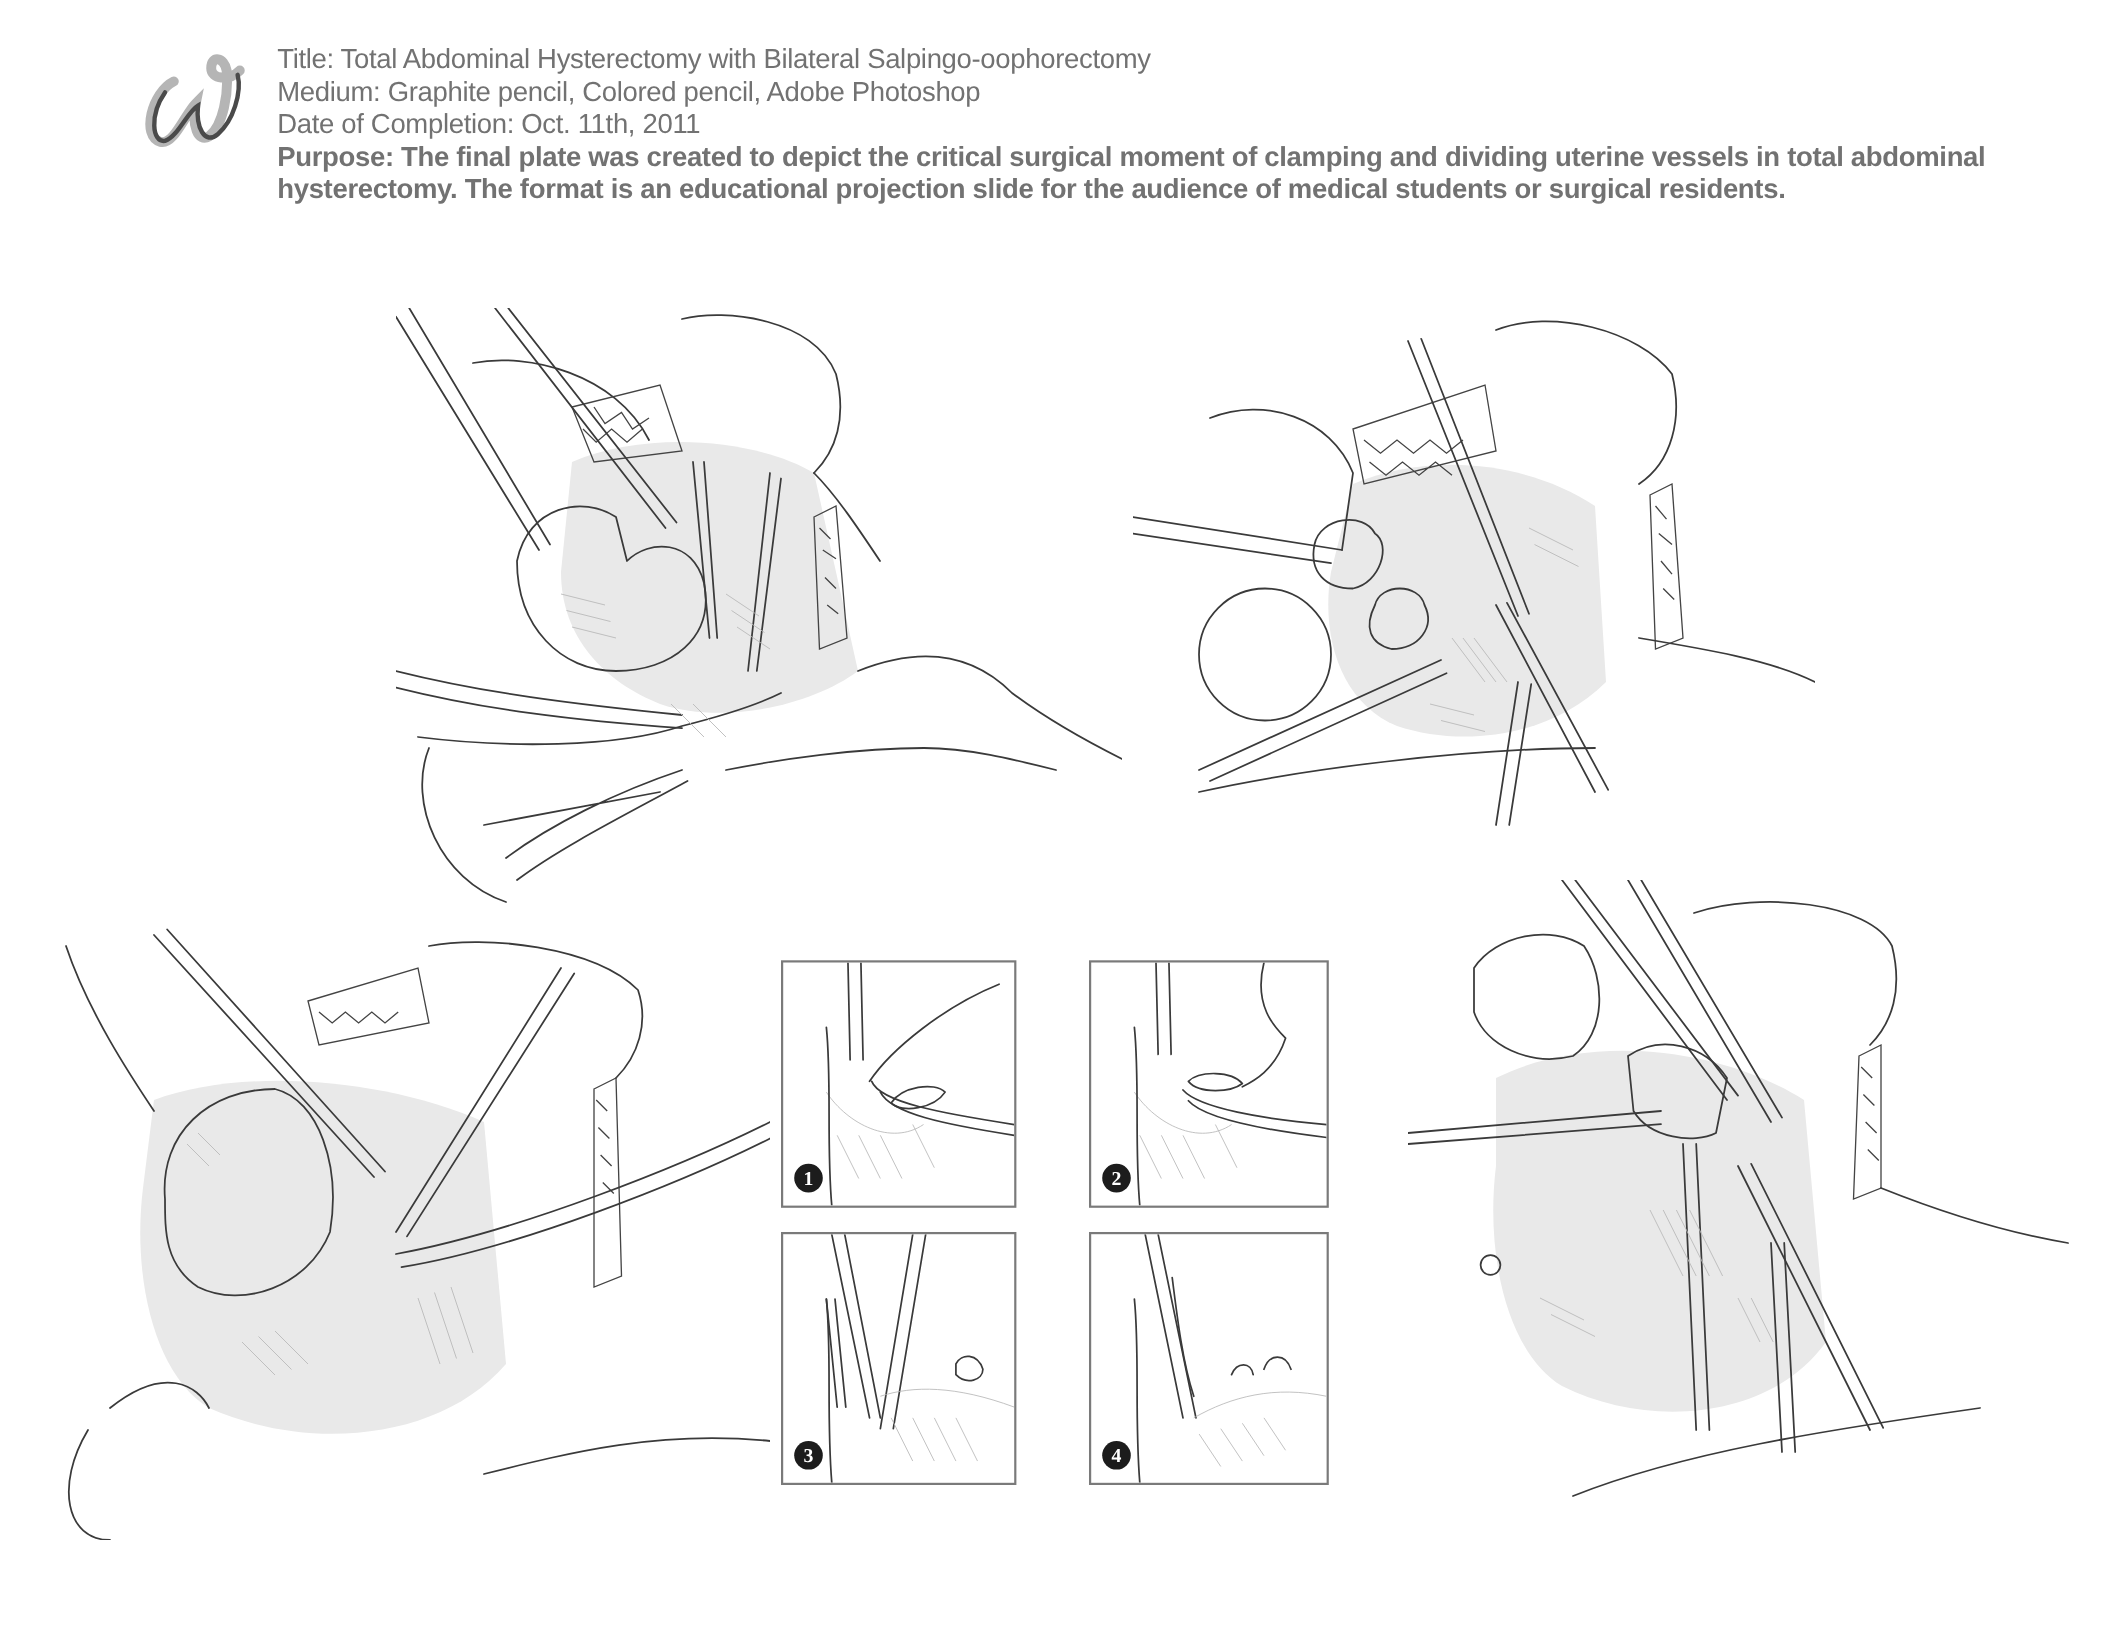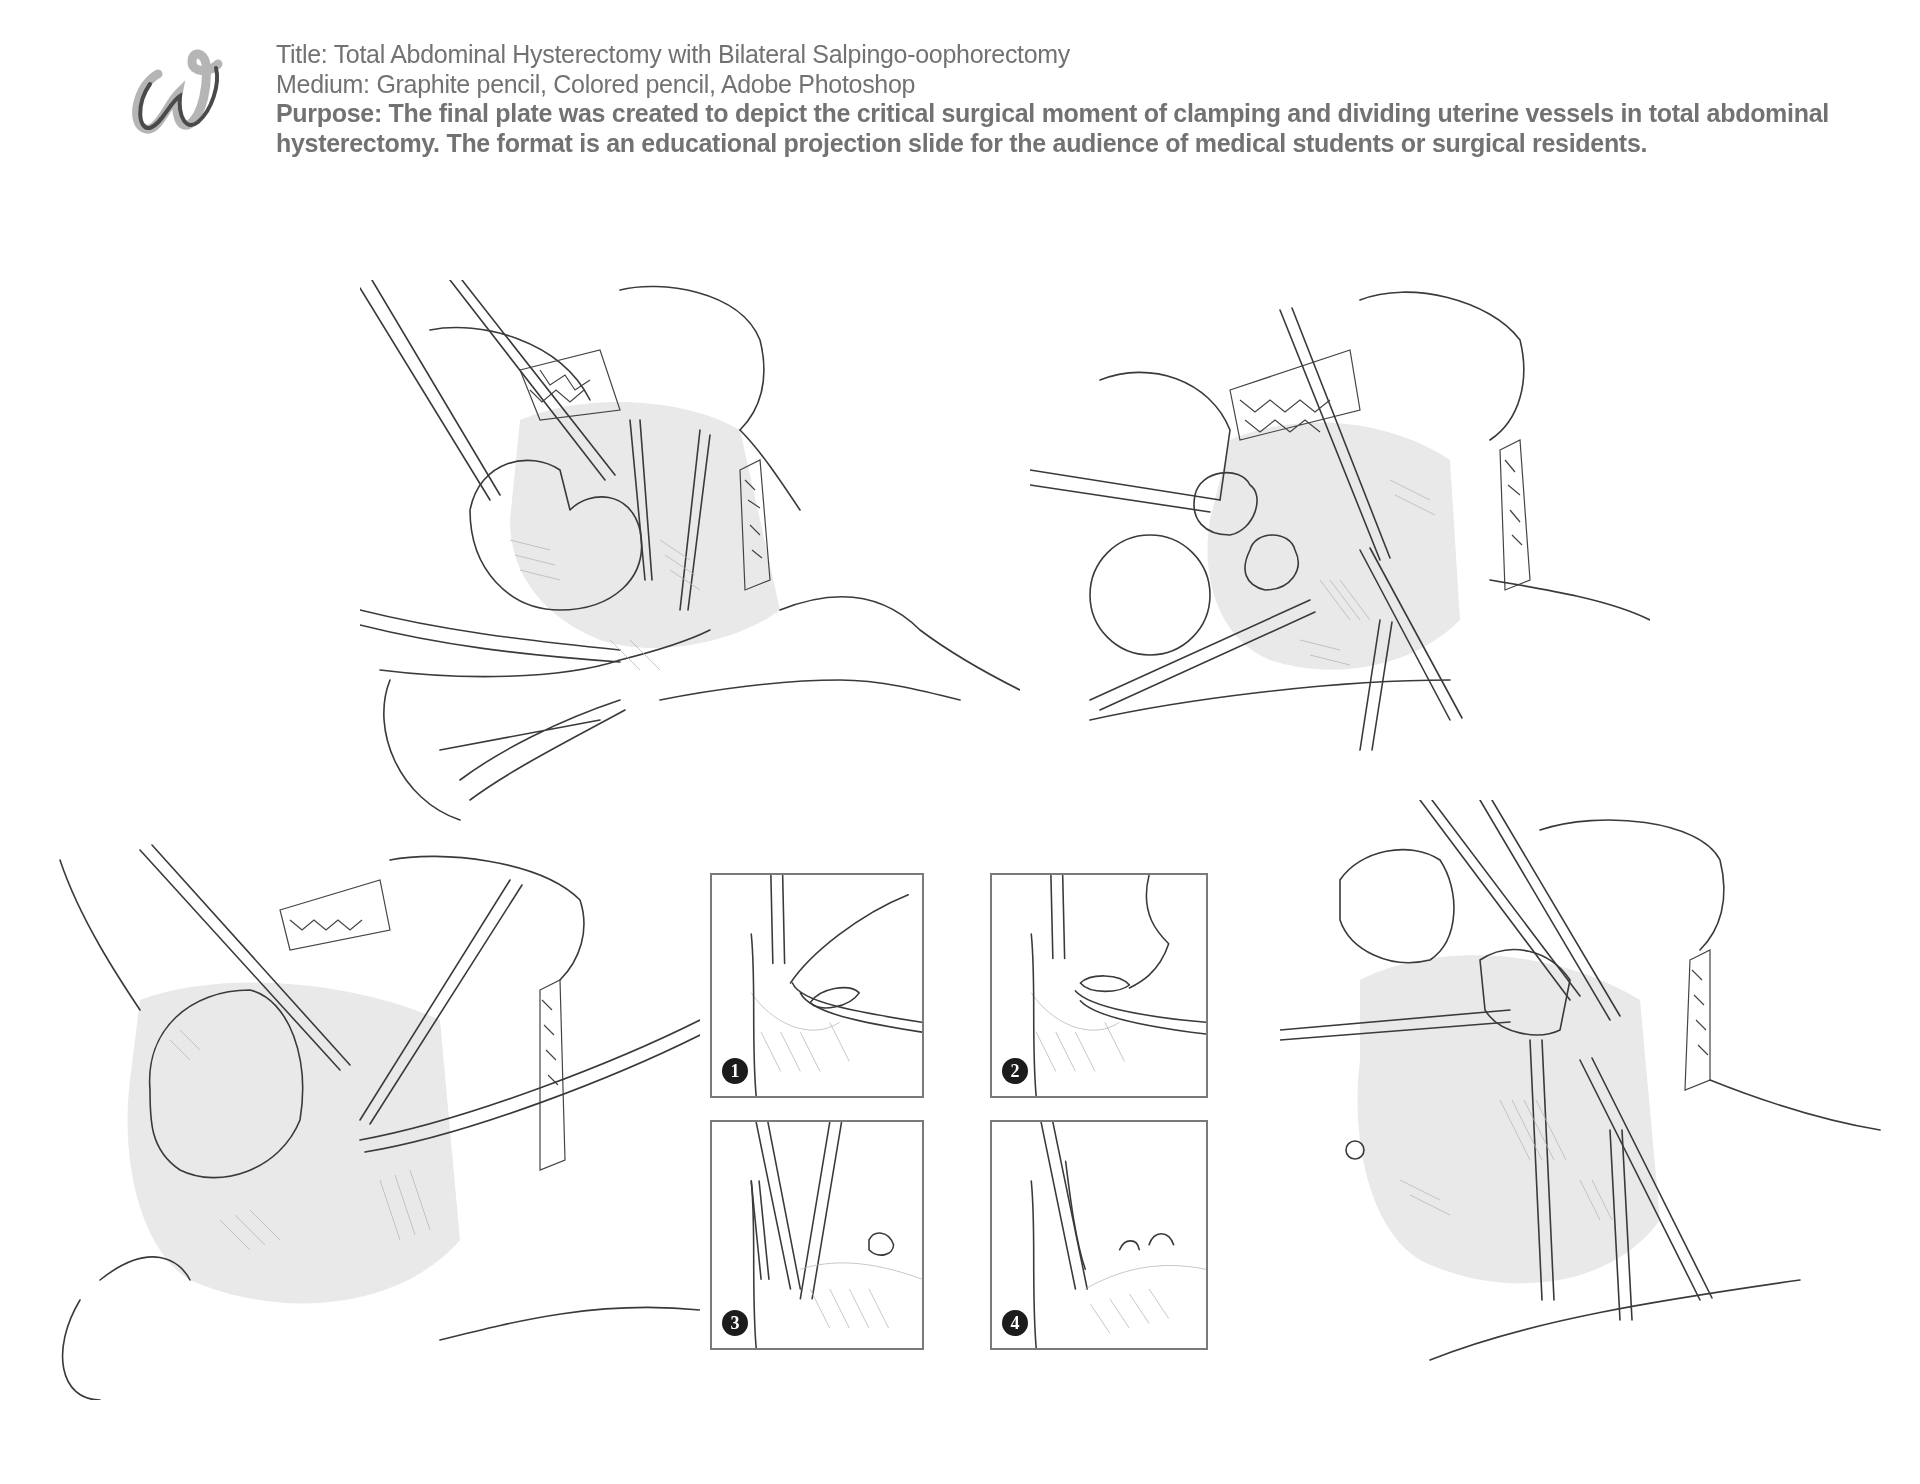--- a/index.html
+++ b/index.html
@@ -1,19 +1,19 @@
 <!DOCTYPE html>
 <html><head>
   <meta charset="utf-8">
   <style>
     html, body { margin: 0; padding: 0; background: #ffffff; }
     body { width: 1920px; height: 1484px; position: relative; overflow: hidden;
       font-family: "Liberation Sans", "DejaVu Sans", sans-serif; color: #6e6e6e; }
     .logo { position: absolute; left: 128px; top: 44px; width: 110px; height: 90px; }
-    .meta { position: absolute; left: 276px; top: 40px; width: 1620px; font-size: 25px; line-height: 29.5px; color: #727272; letter-spacing: -0.3px; }
+    .meta { position: absolute; left: 252px; top: 40px; width: 1620px; font-size: 25px; line-height: 29.5px; color: #727272; letter-spacing: -0.3px; }
     .meta .line { white-space: nowrap; }
     .meta .purpose { white-space: normal; font-weight: bold; }
     .illus { position: absolute; }
     .illus svg { width: 100%; height: 100%; display: block; }
     .inset { position: absolute; border: 2px solid #7a7a7a; background: #fff; box-sizing: border-box; overflow: hidden; }
     .inset svg { position: absolute; left: 0; top: 0; width: 100%; height: 100%; }
     .step-badge { position: absolute; left: 10px; bottom: 12px; width: 26px; height: 26px; border-radius: 50%;
       background: #1c1c1c; color: #fff; font-family: "Liberation Serif", "DejaVu Serif", serif; font-size: 18px; font-weight: bold;
       display: flex; align-items: center; justify-content: center; line-height: 1; }
     .stroke { fill: none; stroke: #3a3a3a; stroke-width: 1.6; stroke-linecap: round; stroke-linejoin: round; }
@@ -27,20 +27,21 @@
 <div class="logo">
   <svg viewBox="0 0 110 90">
     <path d="M30 30 C10 40 0 80 18 85 C30 88 40 60 50 50 C46 70 52 86 62 80 C75 70 80 40 78 20 C76 8 64 6 64 18 C64 28 80 30 90 20" fill="none" stroke="#b5b5b5" stroke-width="9" stroke-linecap="round"></path>
     <path d="M22 40 C8 60 10 86 22 84 C34 80 42 58 52 52 C50 72 58 88 70 78 C84 66 92 40 88 24" fill="none" stroke="#4a4a4a" stroke-width="4" stroke-linecap="round"></path>
   </svg>
 </div>
 
 <div class="meta">
   <div class="line">Title: Total Abdominal Hysterectomy with Bilateral Salpingo-oophorectomy</div>
   <div class="line">Medium: Graphite pencil, Colored pencil, Adobe Photoshop</div>
+  <div class="line">Date of Completion:  Oct. 11th, 2011</div>
   <div class="purpose">Purpose: The final plate was created to depict the critical surgical moment of clamping and dividing uterine vessels in total abdominal hysterectomy. The format is an educational projection slide for the audience of medical students or surgical residents.</div>
 </div>
 
 <div class="illus" style="left:360px; top:280px; width:660px; height:560px;">
   <svg viewBox="0 0 660 560">
     <path class="shade" d="M160 140 C230 110 330 120 380 150 L420 330 C380 360 300 380 240 360 C190 340 150 300 150 240 Z"></path>
     <path class="stroke" d="M260 10 C300 0 380 10 400 60 C410 100 400 130 380 150"></path>
     <path class="stroke" d="M380 150 C400 170 420 200 440 230"></path>
     <path class="stroke" d="M70 50 C120 40 200 60 230 120"></path>
     <path class="mesh" d="M160 90 L240 70 L260 130 L180 140 Z M180 90 l10 15 l15 -10 l10 15 l15 -10 M170 110 l12 12 l14 -12 l14 12 l14 -12"></path>

